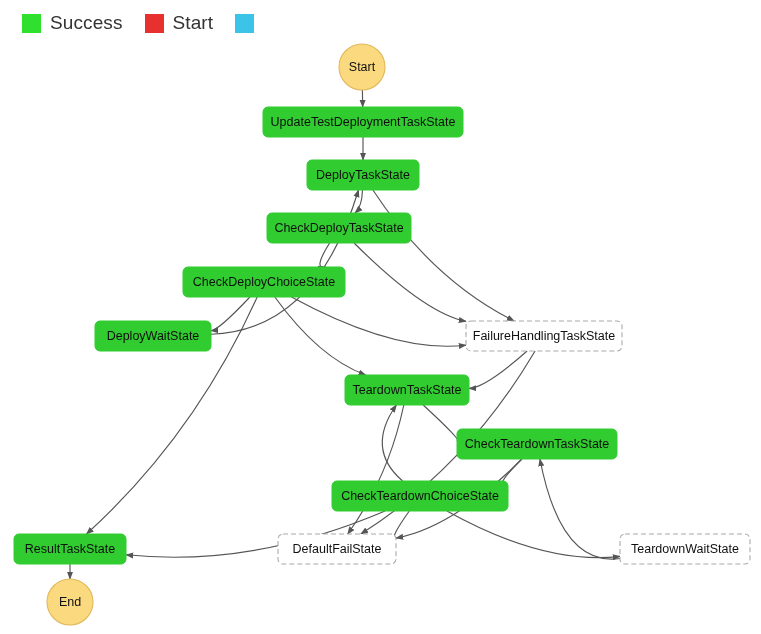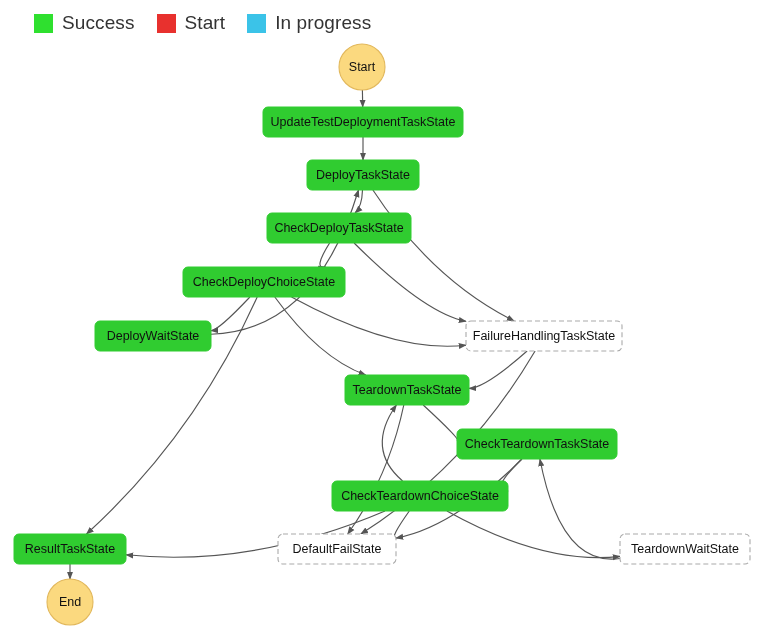--- a/index.html
+++ b/index.html
@@ -23,21 +23,21 @@
 
   
   #legend {
     position: absolute;
     left: 0px;
     top: 0px;
     width: 761px;
     height: 46px;
     display: flex;
     align-items: center;
-    padding-left: 34px;
+    padding-left: 22px;
     box-sizing: border-box;
   }
   .legend-item {
     display: flex;
     align-items: center;
     margin-right: 22px;
   }
   .legend-swatch {
     width: 19px;
     height: 19px;
@@ -108,21 +108,20 @@
     <div class="legend-item">
       <span class="legend-swatch" style="background: rgb(47, 224, 47);"></span>
       <span class="legend-label">Success</span>
     </div>
     <div class="legend-item">
       <span class="legend-swatch" style="background: rgb(232, 49, 46);"></span>
       <span class="legend-label">Start</span>
     </div>
     <div class="legend-item">
       <span class="legend-swatch" style="background: rgb(59, 195, 232);"></span>
-      <span class="legend-label">In progress</span>
     </div>
   </div>
 
   <svg id="graph-canvas" viewBox="0 0 761 594">
     <defs>
       <marker id="arrowhead" viewBox="0 0 10 10" refX="9" refY="5" markerWidth="7" markerHeight="7" orient="auto-start-reverse">
         <path d="M 0 1.2 L 10 5 L 0 8.8 z" fill="#555555"></path>
       </marker>
     </defs>
     <g id="edge-layer">

